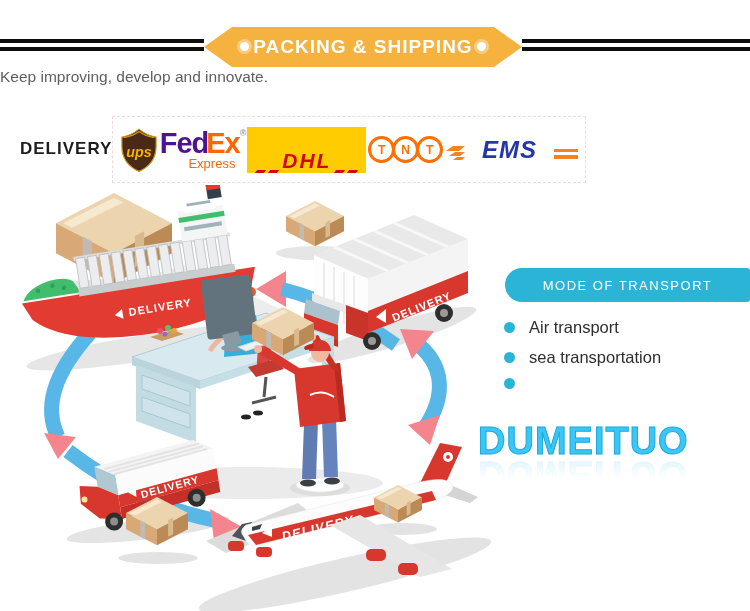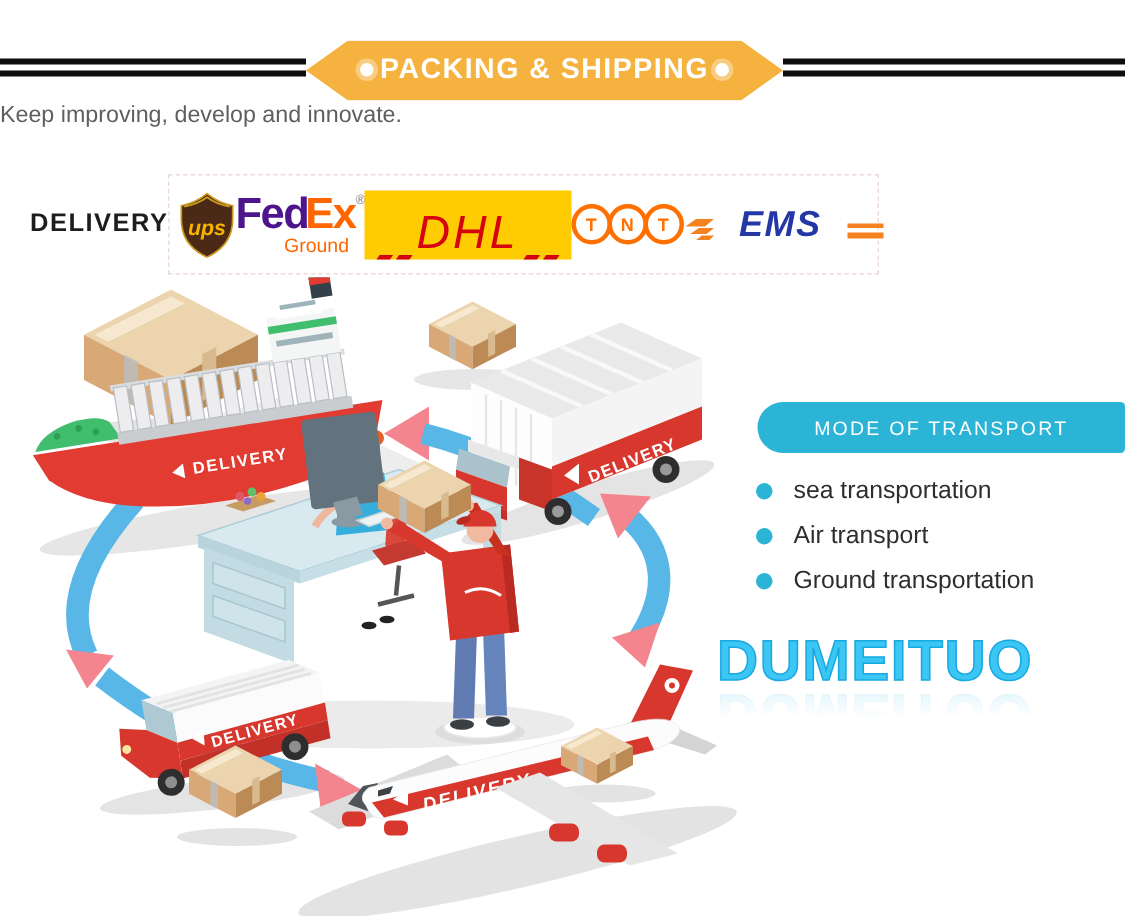--- a/index.html
+++ b/index.html
@@ -46,21 +46,21 @@
   .logo { display:flex; align-items:flex-end; }
   
   .logo-fedex { display:block; }
   .fedex-main { font-size:29px; font-weight:800; letter-spacing:-1px; line-height:1; }
   .fed { color:var(--fedex-purple,#4D148C); }
   .ex  { color:var(--fedex-orange,#FF6600); margin-left:-2px; }
   .reg { font-size:9px; color:#999; vertical-align:top; }
   .fedex-sub { color:var(--fedex-orange,#FF6600); font-size:13px; text-align:right; margin-top:-2px; padding-right:10px; }
   
   .logo-dhl { background:var(--dhl-yellow,#FECC00); height:46px; padding:0 9px; gap:4px; }
-  .dhl-text { color:var(--dhl-red,#D40511); font-weight:400; font-style:italic; font-size:31px; letter-spacing:2px; }
+  .dhl-text { color:var(--dhl-red,#D40511); font-weight:700; font-style:italic; font-size:21px; letter-spacing:2px; }
   .dhl-dash { width:9px; height:3px; background:var(--dhl-red,#D40511); transform:skewX(-35deg); }
   
   .logo-tnt { gap:0; }
   .tnt-circle {
     width:27px; height:27px; border:3px solid var(--tnt-orange,#FF7000); border-radius:50%;
     background:#fff; display:flex; align-items:center; justify-content:center;
     color:var(--tnt-orange,#FF7000); font-weight:800; font-size:12px;
   }
   .tnt-circle + .tnt-circle { margin-left:-3px; }
   
@@ -119,21 +119,21 @@
   <div class="logo-strip">
     <div class="logo logo-ups">
       <svg width="38" height="46" viewBox="0 0 40 48">
         <path d="M20 2 C26 7 33 9.5 38 10.5 L38 20 C38 34 30 42 20 46.5 C10 42 2 34 2 20 L2 10.5 C7 9.5 14 7 20 2 Z" fill="#4A2A16" stroke="#C9971C" stroke-width="1.2"></path>
         <path d="M4 11 C10 10 16 7.5 20 4.5 C24 7.5 30 10 36 11" fill="none" stroke="#C9971C" stroke-width="1.4"></path>
         <text x="20" y="31" text-anchor="middle" font-size="15" font-weight="bold" font-style="italic" fill="#F5B400">ups</text>
       </svg>
     </div>
     <div class="logo logo-fedex">
       <div class="fedex-main"><span class="fed">Fed</span><span class="ex">Ex</span><span class="reg">®</span></div>
-      <div class="fedex-sub">Ground</div>
+      <div class="fedex-sub">Express</div>
     </div>
     <div class="logo logo-dhl">
       <span class="dhl-dash"></span>
         <span class="dhl-dash"></span>
       <span class="dhl-text">DHL</span>
       <span class="dhl-dash"></span>
         <span class="dhl-dash"></span>
     </div>
     <div class="logo logo-tnt">
       <span class="tnt-circle">T</span>
@@ -362,29 +362,28 @@
       <rect x="366" y="364" width="20" height="12" rx="5" fill="#D8372E"></rect>
       <rect x="398" y="378" width="20" height="12" rx="5" fill="#D8372E"></rect>
     </g>
     <use href="#isobox" xlink:href="#isobox" transform="translate(374,300) scale(0.48)"></use>
   </svg>
 
   <div class="transport-banner">MODE OF TRANSPORT</div>
   <ul class="transport-list">
     <li>
         <span class="bullet"></span>
+        <span>Air transport</span>
+      </li>
+    <li>
+        <span class="bullet"></span>
         <span>sea transportation</span>
       </li>
     <li>
         <span class="bullet"></span>
-        <span>Air transport</span>
-      </li>
-    <li>
-        <span class="bullet"></span>
-        <span>Ground transportation</span>
       </li>
   </ul>
 
   <div class="brand">
     <div class="brand-text">DUMEITUO</div>
     <div class="brand-text brand-reflection">DUMEITUO</div>
   </div>
 
 </div>
 

